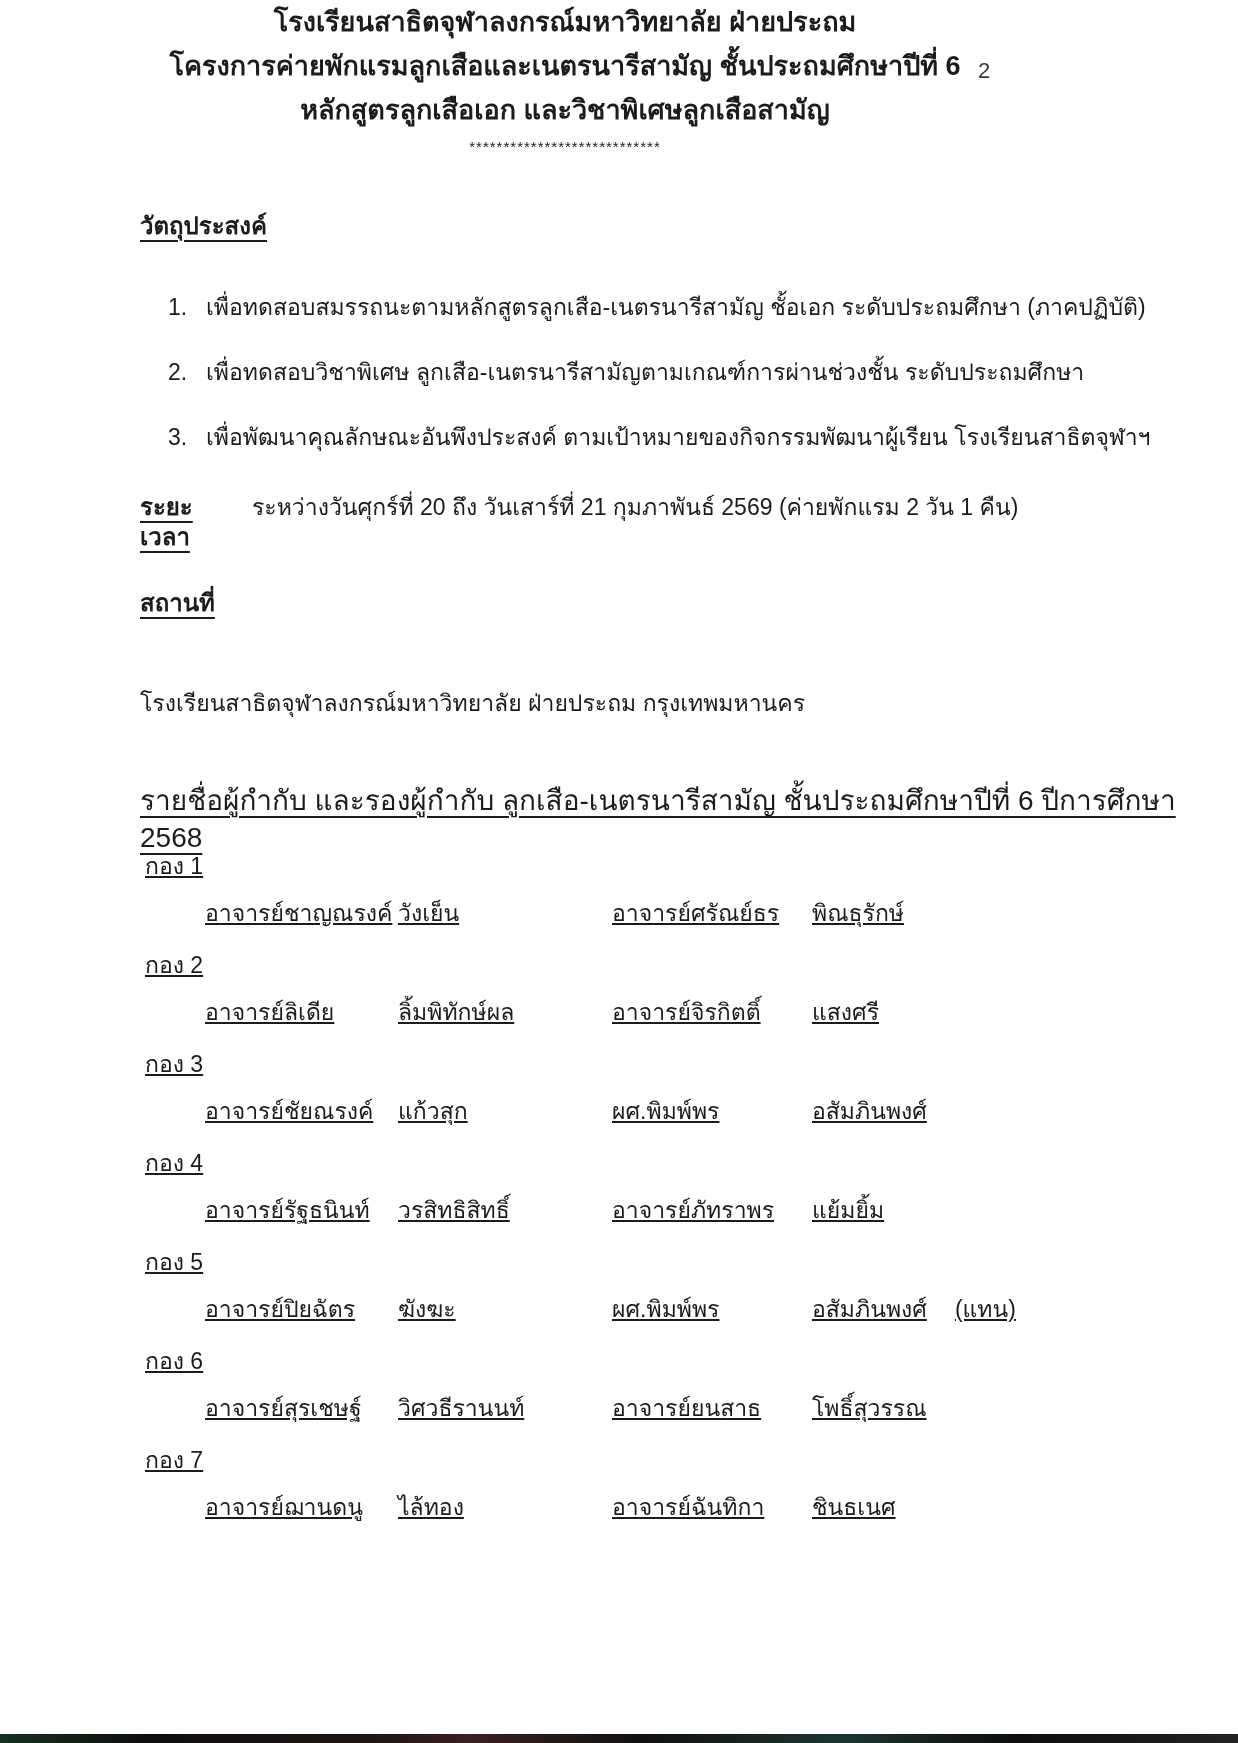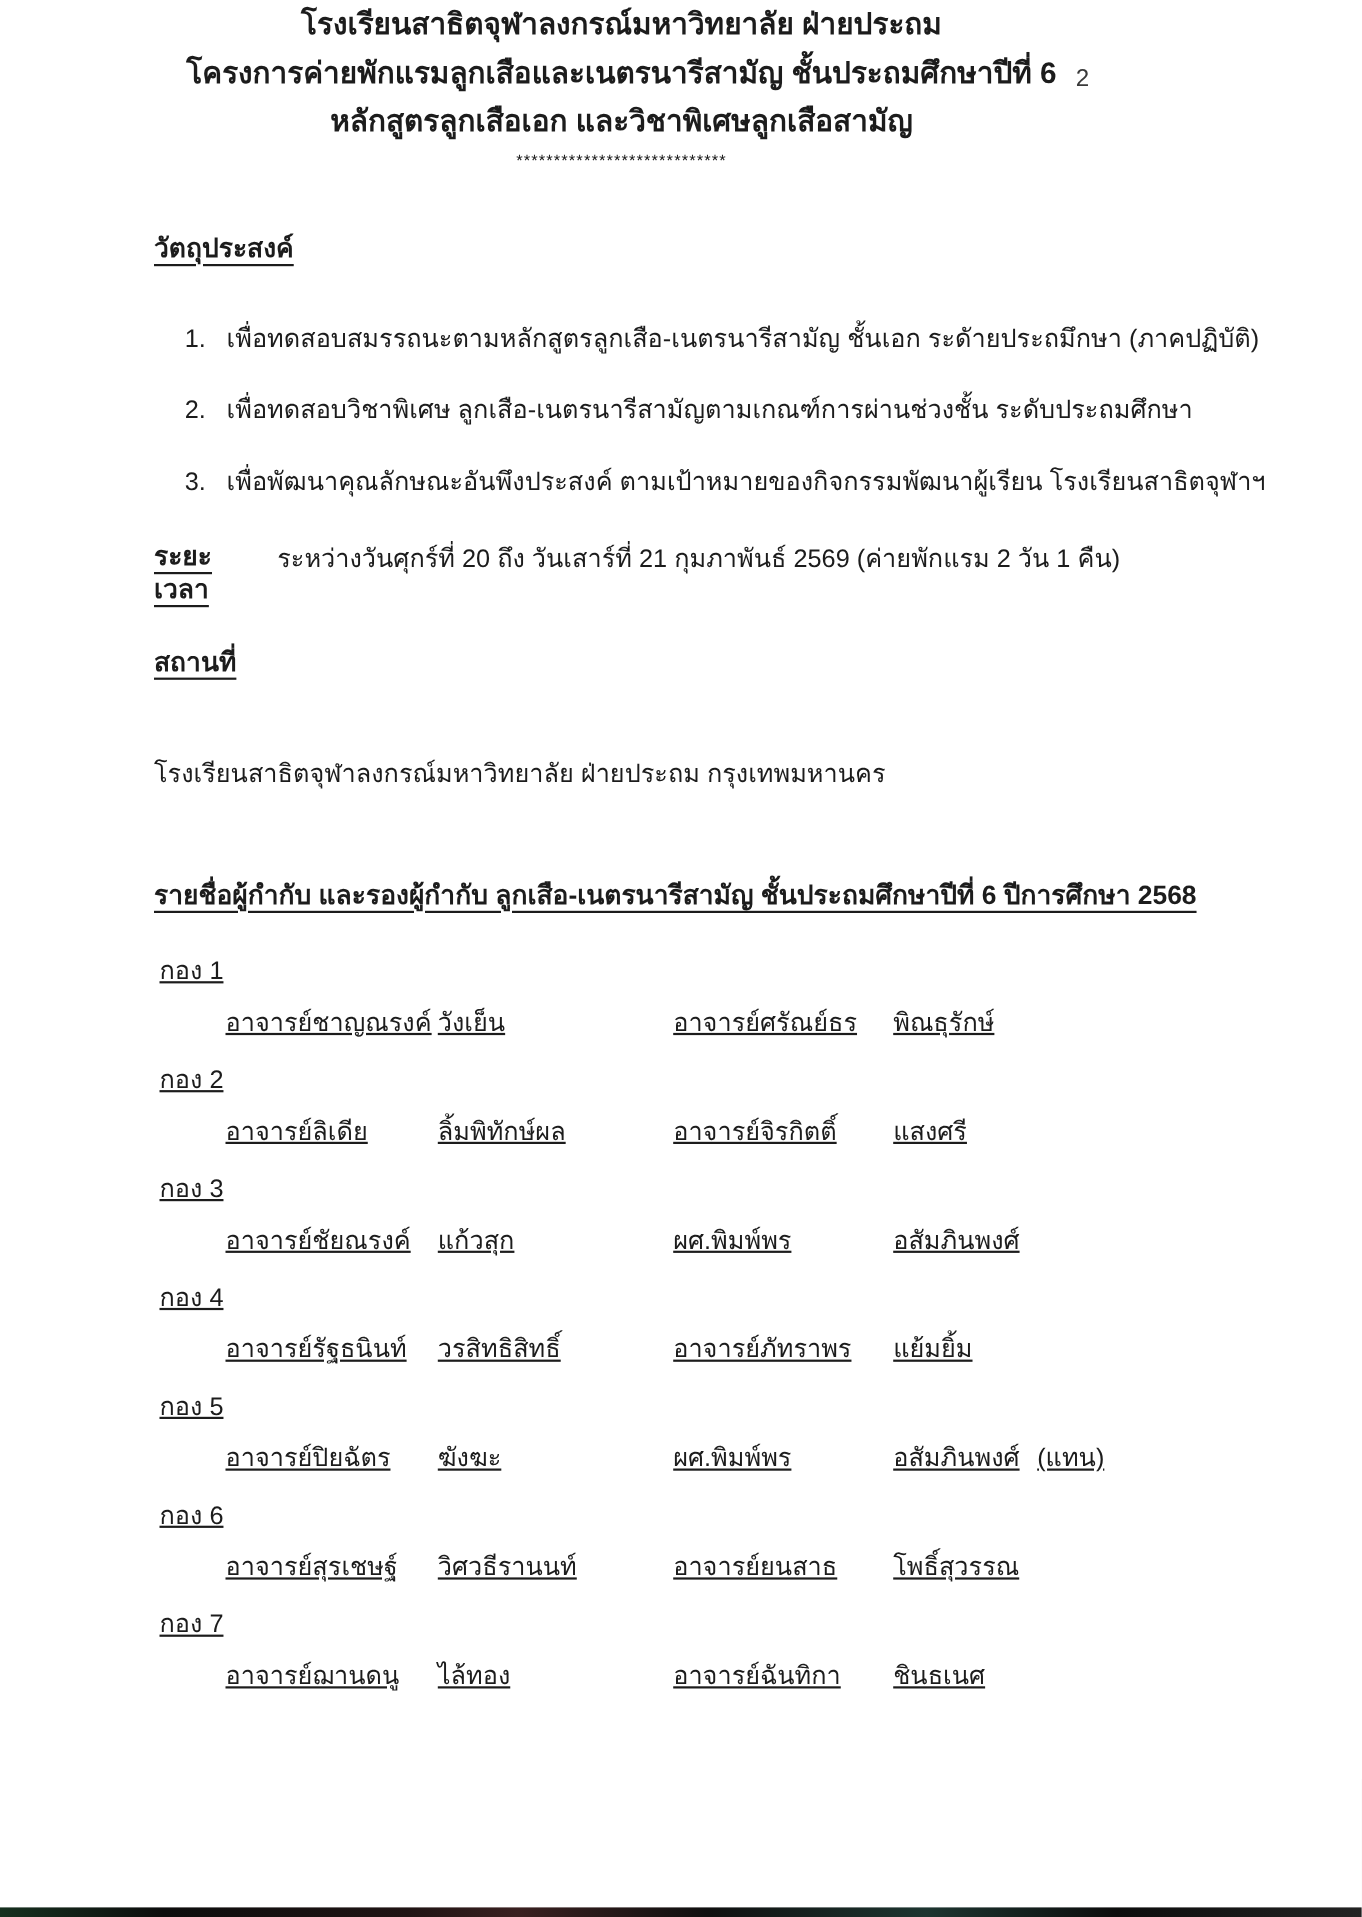--- a/index.html
+++ b/index.html
@@ -74,39 +74,39 @@
   }
   .info-duration { margin-top: 40px; gap: 12px; }
   .info-location { margin-top: 36px; flex-direction: column; }
   .info-label {
     flex: 0 0 100px;
     font-weight: bold;
     font-size: 24px;
   }
   .info-text { }
   .roster-heading {
-    margin-top: 76px;
-    font-size: 24px;
-    font-weight: bold;
+    margin-top: 60px;
+    font-size: 28px;
+    font-weight: normal;
     height: 32px;
   }
   .roster-groups { margin-top: 40px; text-decoration: underline; }
   .group { margin-bottom: 20px; }
   .group-label {
     line-height: 32px;
     margin-left: 5px;
   }
   .group-names {
     display: grid;
     grid-template-columns: 193px 214px 200px auto;
     margin-left: 65px;
     margin-top: 15px;
     line-height: 32px;
   }
-  .note { margin-left: 16px; }
+  .note { margin-left: 28px; }
   .scan-edge {
     position: absolute;
     left: 0;
     bottom: 0;
     width: 100%;
     height: 9px;
     background: linear-gradient(90deg,
       #16301f 0%, #0d0d0d 12%, #201414 30%, #3a2020 38%,
       #101010 52%, #1d3530 68%, #0d0d0d 82%, #232323 100%);
   }
@@ -127,21 +127,21 @@
 
   <div class="content">
 
     <div class="sec-heading">
       <span class="ul">วัตถุประสงค์</span>
     </div>
 
     <div class="objective-list">
       <div class="objective-item">
         <span class="objective-no">1.</span>
-        <span class="objective-text">เพื่อทดสอบสมรรถนะตามหลักสูตรลูกเสือ-เนตรนารีสามัญ ชั้นเอก ระดัายประถมึกษา (ภาคปฏิบัติ)</span>
+        <span class="objective-text">เพื่อทดสอบสมรรถนะตามหลักสูตรลูกเสือ-เนตรนารีสามัญ ชั้อเอก ระดับประถมศึกษา (ภาคปฏิบัติ)</span>
       </div>
       <div class="objective-item">
         <span class="objective-no">2.</span>
         <span class="objective-text">เพื่อทดสอบวิชาพิเศษ ลูกเสือ-เนตรนารีสามัญตามเกณฑ์การผ่านช่วงชั้น ระดับประถมศึกษา</span>
       </div>
       <div class="objective-item">
         <span class="objective-no">3.</span>
         <span class="objective-text">เพื่อพัฒนาคุณลักษณะอันพึงประสงค์ ตามเป้าหมายของกิจกรรมพัฒนาผู้เรียน โรงเรียนสาธิตจุฬาฯ</span>
       </div>
     </div>

